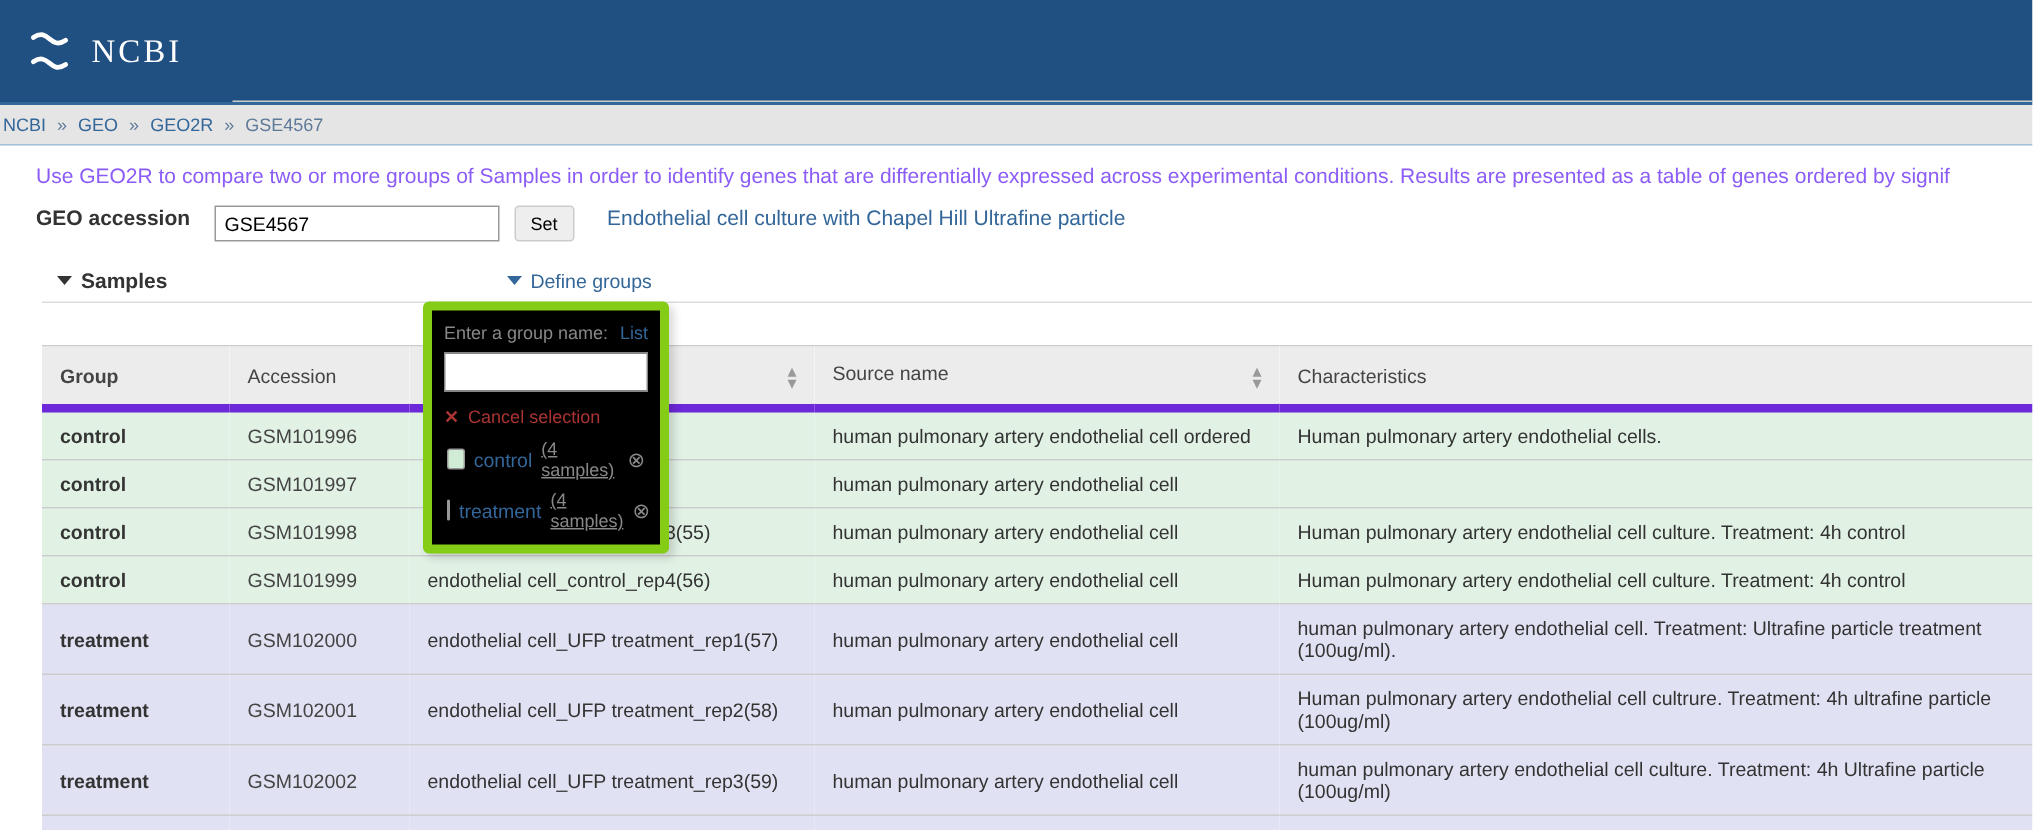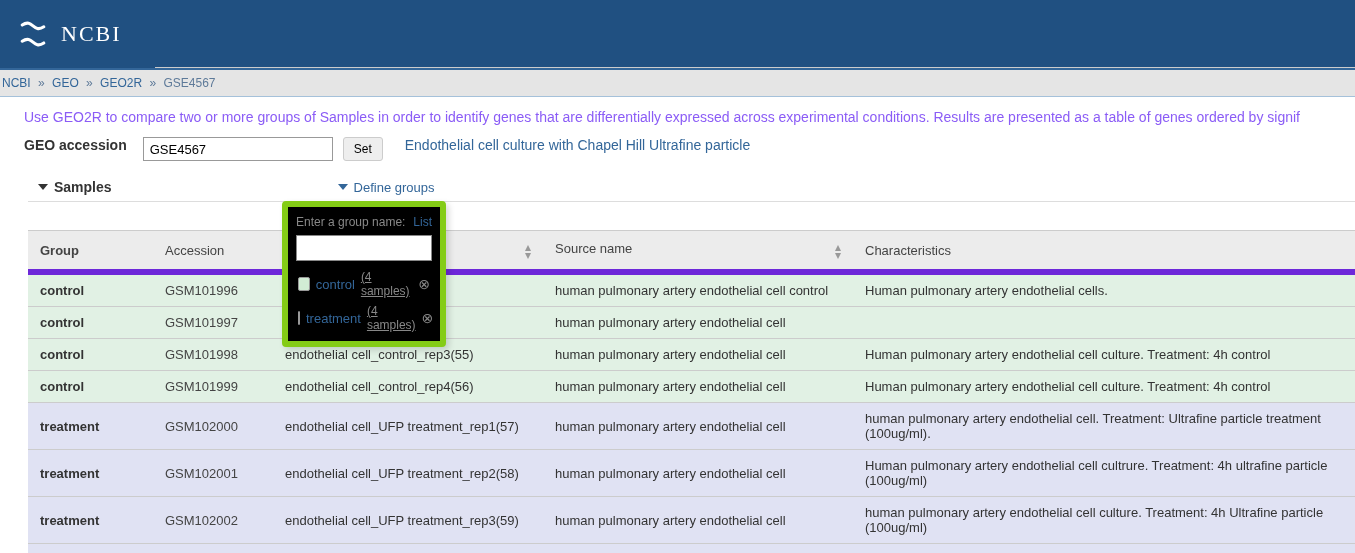--- a/index.html
+++ b/index.html
@@ -102,20 +102,23 @@
       <span class="tri tri-blue"></span>
       <span>Define groups</span>
     </span>
 
     <div class="popup">
       <div class="popup-row1">
         <span>Enter a group name:</span>
         <a href="#">List</a>
       </div>
       <input class="popup-input" style="">
+      <div class="popup-cancel">
+        <span class="x">✕</span><span>Cancel selection</span>
+      </div>
       <div class="group-pill">
         <span class="swatch swatch-ctrl"></span>
         <span class="grp-name">control</span>
         <span class="grp-count">(4 samples)</span>
         <span class="grp-del">⊗</span>
       </div>
       <div class="group-pill">
         <span class="swatch swatch-trt"></span>
         <span class="grp-name">treatment</span>
         <span class="grp-count">(4 samples)</span>
@@ -132,21 +135,21 @@
         <th class="col-title"><span></span><span class="sort-ic">▴<br>▾</span></th>
         <th class="col-source"><span>Source name</span><span class="sort-ic">▴<br>▾</span></th>
         <th><span>Characteristics</span></th>
       </tr>
     </thead>
     <tbody id="tbody">
         <tr class="grp-control">
           <td class="col-group">control</td>
           <td class="col-acc">GSM101996</td>
           <td class="col-title">ep1(53)</td>
-          <td class="col-source">human pulmonary artery endothelial cell control</td>
+          <td class="col-source">human pulmonary artery endothelial cell ordered</td>
           <td>Human pulmonary artery endothelial cells.</td>
         </tr>
         <tr class="grp-control">
           <td class="col-group">control</td>
           <td class="col-acc">GSM101997</td>
           <td class="col-title">ep2(54)</td>
           <td class="col-source">human pulmonary artery endothelial cell</td>
           <td></td>
         </tr>
         <tr class="grp-control">

